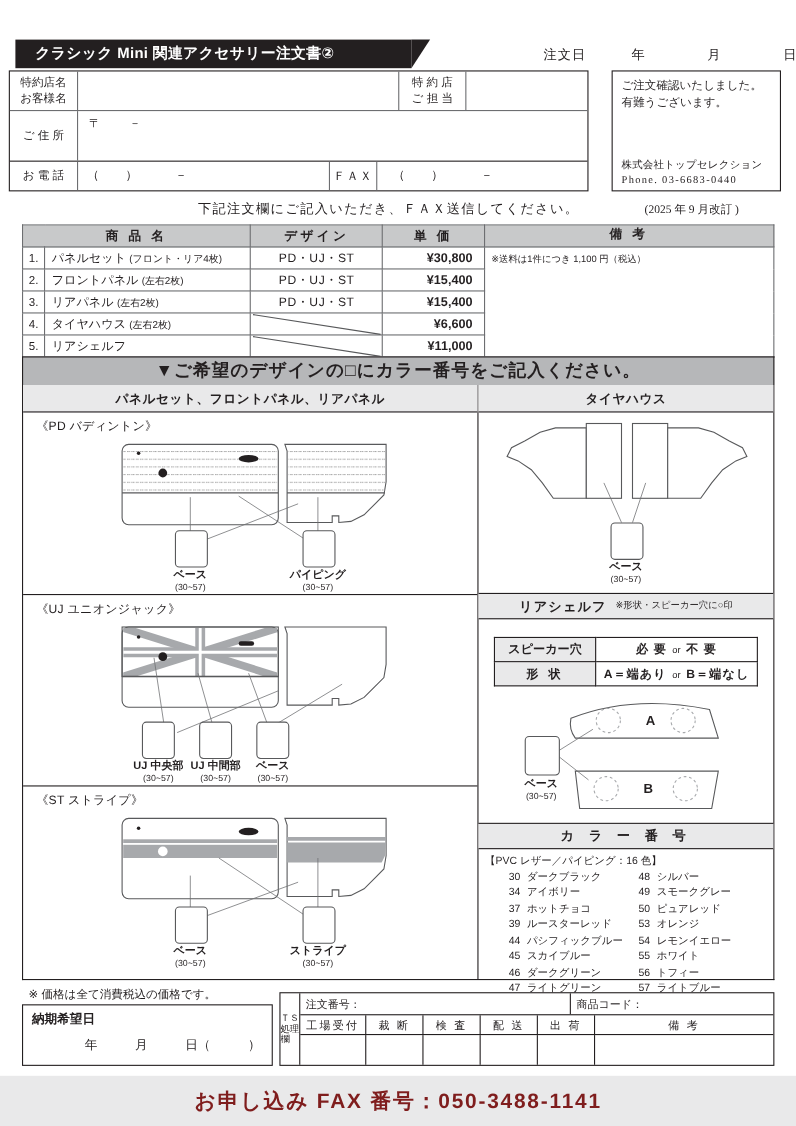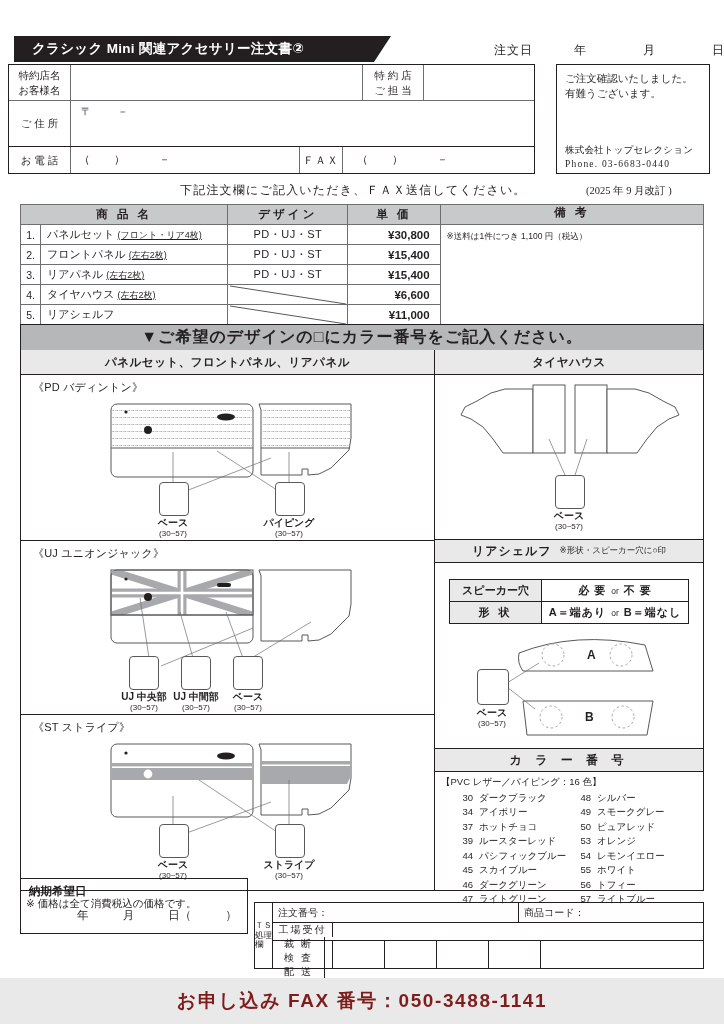--- a/index.html
+++ b/index.html
@@ -204,21 +204,21 @@
     letter-spacing: 3px;
     color: #231f20;
   }
   .c-no { width: 20px; text-align: center; font-size: 10.5px; }
   .c-name { width: 187px; padding-left: 6px !important; }
   .c-dsn { width: 120px; text-align: center; letter-spacing: .5px; }
   .c-price { width: 92px; text-align: right; padding-right: 10px !important; font-weight: bold; font-size: 11.5px; }
   .c-rem { width: 263px; vertical-align: top; padding: 4px 0 0 6px !important; }
   .ptable tbody tr { height: 20px; }
   .pname-main { font-size: 11px; }
-  .pname-sub { font-size: 9px; margin-left: 3px; text-decoration: underline; }
+  .pname-sub { font-size: 9px; margin-left: 3px; }
   .remark-note { font-size: 8.5px; color: #231f20; }
   .slash-cell { position: relative; }
   .slash-cell svg { position: absolute; left: 0; top: 0; }
   
   .banner {
     position: absolute;
     left: 20px; top: 324px;
     width: 684px; height: 26px;
     background: #b6b7b9;
     border-left: 1.4px solid #231f20;
@@ -358,21 +358,21 @@
   }
   .color-item .num { width: 20px; text-align: right; margin-right: 6px; }
   
   .tax-note {
     position: absolute;
     left: 26px; top: 897px;
     font-size: 10.5px;
   }
   .delivery {
     position: absolute;
-    left: 20px; top: 878px;
+    left: 20px; top: 913px;
     width: 228px; height: 56px;
     border: 1.6px solid #231f20;
     box-sizing: border-box;
   }
   .delivery .t {
     position: absolute; left: 8px; top: 5px;
     font-size: 11.5px; font-weight: bold;
   }
   .delivery .d {
     position: absolute; left: 56px; top: 29px;
@@ -409,21 +409,20 @@
     font-size: 10px;
     box-sizing: border-box;
   }
   .ts-row1 .a { width: 246px; padding: 3px 0 0 5px; border-right: 1px solid #231f20; box-sizing: border-box; }
   .ts-row1 .b { width: 184px; padding: 3px 0 0 5px; box-sizing: border-box; }
   .ts-row2 {
     height: 18px;
     border-bottom: 1px solid #231f20;
     display: flex;
     box-sizing: border-box;
-    flex-direction: column;
   }
   .ts-row2 div, .ts-row3 div {
     border-right: 1px solid #231f20;
     display: flex; align-items: center; justify-content: center;
     font-size: 10px;
     letter-spacing: 2px;
     box-sizing: border-box;
   }
   .ts-row2 div:last-child, .ts-row3 div:last-child { border-right: none; }
   .ts-row3 { height: 27px; display: flex; box-sizing: border-box; }

